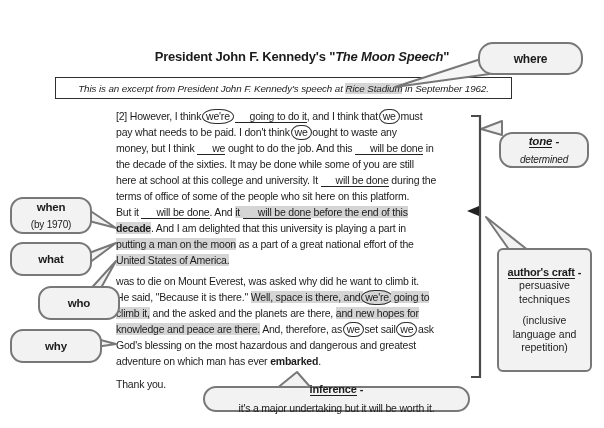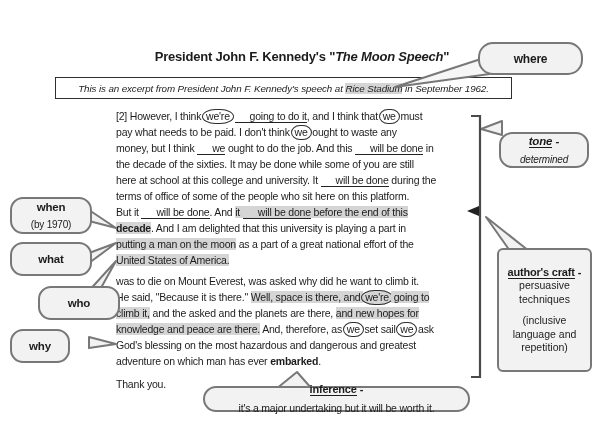--- a/index.html
+++ b/index.html
@@ -40,21 +40,21 @@
   
   .bubble{position:absolute;background:var(--bub-fill);border:2.5px solid var(--bub-border);border-radius:13px;display:flex;flex-direction:column;align-items:center;justify-content:center;text-align:center;z-index:2;}
   .bubble .lbl{font-weight:bold;font-size:11.5px;letter-spacing:-0.2px;}
   .bubble .sub{font-size:10px;letter-spacing:-0.2px;line-height:12px;margin-top:6px;}
   .term{font-weight:bold;border-bottom:1.4px solid #1c1c1c;letter-spacing:-0.2px;}
 
   .bub-where{left:478px;top:42px;width:105px;height:33px;border-radius:15px;}
   .bub-when {left:10px;top:197px;width:82px;height:37px;}
   .bub-what {left:10px;top:242px;width:82px;height:34px;}
   .bub-who  {left:10px;top:286px;width:82px;height:34px;margin-left:28px;}
-  .bub-why  {left:10px;top:329px;width:60px;height:34px;}
+  .bub-why  {left:10px;top:329px;width:92px;height:34px;}
 
   .bub-tone {left:499px;top:132px;width:90px;height:36px;font-style:italic;}
   .bub-tone .head{font-size:11.5px;line-height:13px;}
   .bub-tone .sub{font-size:10px;line-height:12px;}
 
   .bub-craft{left:497px;top:248px;width:95px;height:124px;border-radius:6px;padding:4px 5px;}
   .bub-craft .head{font-size:11px;line-height:14px;font-weight:bold;}
   .bub-craft .desc{font-size:10.5px;line-height:13.5px;}
   .bub-craft .paren{font-size:10.5px;line-height:13.5px;margin-top:8px;}
 

